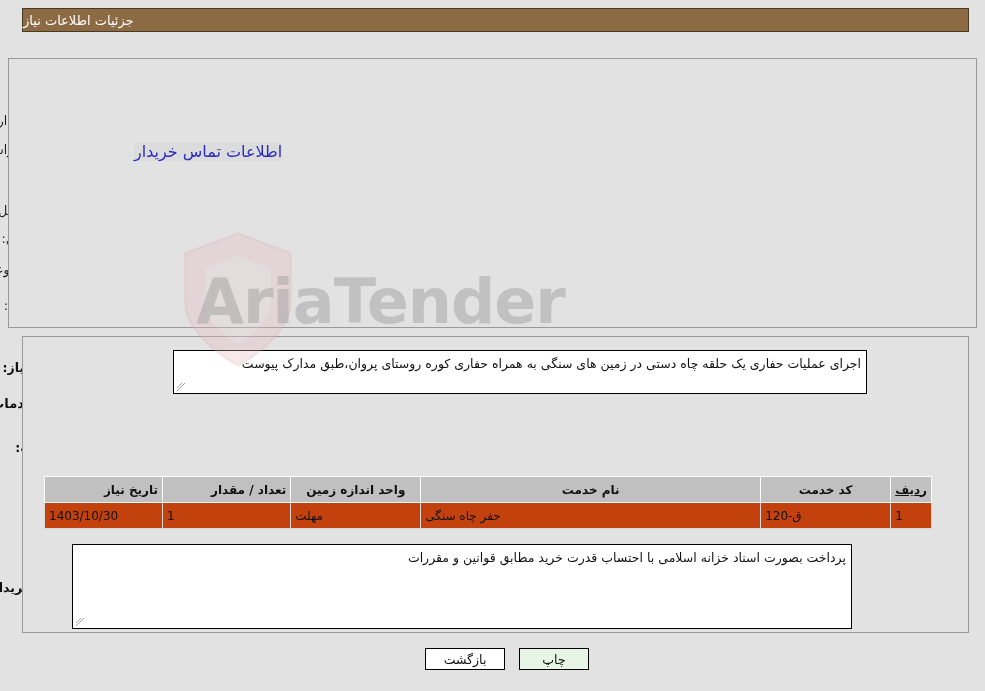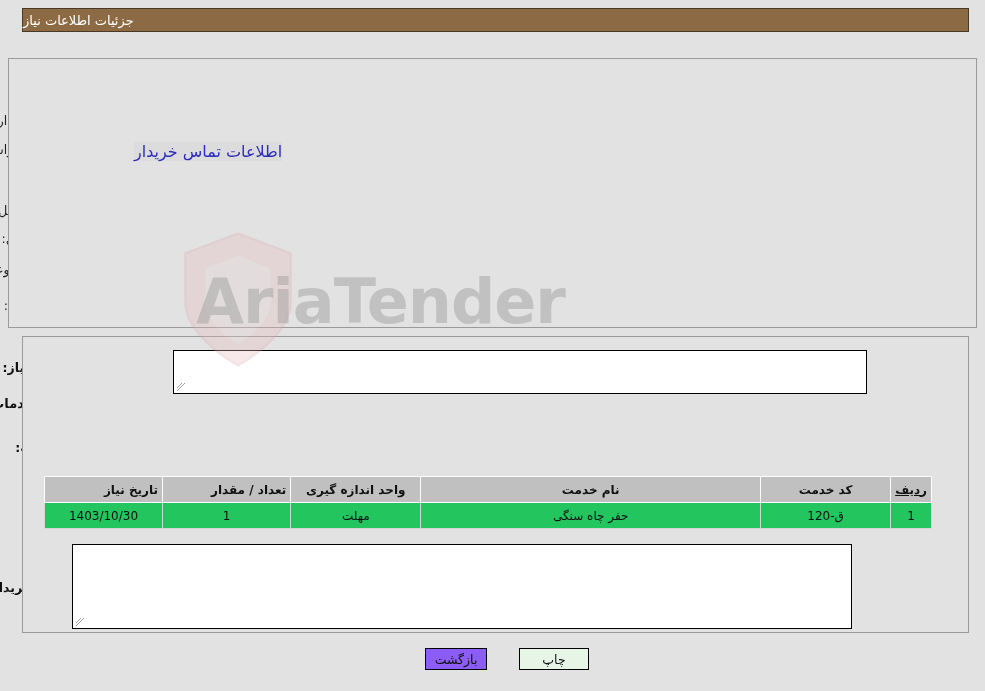--- a/index.html
+++ b/index.html
@@ -207,44 +207,44 @@
     background: #c0c0c0;
     border: 1px solid #fdfdfd;
     color: #111;
     font-weight: bold;
     height: 26px;
     padding: 0 4px;
     text-align: center;
     white-space: nowrap;
   }
   table.grid td {
-    background: #22c55e;
+    background: #c2410c;
     border: 1px solid #d6d6d6;
     color: #111;
     height: 26px;
     padding: 0 4px;
-    text-align: center;
+    text-align: left;
     white-space: nowrap;
   }
 
   
   .btn {
     position: absolute;
     height: 22px;
     border: 1px solid #000;
     font-size: 12.5px;
     display: flex;
     align-items: center;
     justify-content: center;
     cursor: pointer;
     z-index: 3;
     color: #111;
   }
   #btn-print { left: 519px; top: 648px; width: 70px; background: #e6f5e6; }
-  #btn-back  { left: 425px; top: 648px; width: 62px; background: #8b5cf6; }
+  #btn-back  { left: 425px; top: 648px; width: 80px; background: #ffffff; }
 
 </style>
 </head>
 <body>
 
 <div class="watermark">
   <svg class="wm-shield" viewBox="0 0 100 120">
     <path d="M50 3 L95 20 L95 62 C95 92 50 116 50 116 C50 116 5 92 5 62 L5 20 Z" fill="#e7b9bd" stroke="#dba5ab" stroke-width="2"></path>
     <path d="M50 22 L78 33 L78 62 C78 82 50 98 50 98 C50 98 22 82 22 62 L22 33 Z" fill="#e2e2e2" opacity=".55"></path>
   </svg>
@@ -298,54 +298,56 @@
 <div class="radio-lbl" style="left:790px; top:297px;">جزیي</div>
 <div class="radio" style="left:742px; top:297px;"></div>
 <div class="radio-lbl" style="left:686px; top:297px;">متوسط</div>
 <div class="chk on" style="left:655px; top:297px;"></div>
 <div class="inline-txt" style="left:118px; top:297px;">پرداخت تمام یا بخشی از مبلغ خرید،از محل "اسناد خزانه اسلامی" خواهد بود.</div>
 
 <div class="panel" id="panel-bottom"></div>
 
 <div class="bold-lbl" style="right:893px; top:360px;">شرح کلي نیاز:</div>
 <div class="ta" style="left:173px; top:350px; width:694px; height:44px; z-index:3;">
+  <span>اجرای عملیات حفاری یک حلقه چاه دستی در زمین های سنگی  به همراه حفاری کوره روستای پروان،طبق مدارک پیوست</span>
   <svg class="grip" viewBox="0 0 10 10">
     <path d="M1 9 L9 1 M1 6 L6 1" stroke="#777" stroke-width="1" fill="none"></path>
   </svg>
 </div>
 
 <div class="section-head" style="right:893px; top:396px;">اطلاعات خدمات مورد نیاز</div>
 
 <div class="bold-lbl" style="right:893px; top:440px;">گروه خدمت:</div>
 <div class="fld right" style="left:178px; top:436px; width:645px;">حفاری چاه</div>
 
 <table class="grid">
   <thead>
     <tr>
       <th style="width:36px;text-decoration:underline;">ردیف</th>
       <th style="width:130px;">کد خدمت</th>
       <th>نام خدمت</th>
-      <th style="width:130px;">واحد اندازه گیری</th>
+      <th style="width:130px;">واحد اندازه زمین</th>
       <th style="width:120px;padding-left:48px;">تعداد / مقدار</th>
       <th style="width:118px;text-align:right;">تاریخ نیاز</th>
     </tr>
   </thead>
   <tbody>
     <tr>
       <td>1</td>
       <td>ق-120</td>
       <td>حفر چاه سنگی</td>
       <td>مهلت</td>
       <td>1</td>
       <td>1403/10/30</td>
     </tr>
   </tbody>
 </table>
 
 <div class="bold-lbl" style="right:893px; top:580px;">توضیحات خریدار:</div>
 <div class="ta" style="left:72px; top:544px; width:780px; height:85px; z-index:3;">
+  <span>پرداخت بصورت اسناد خزانه اسلامی با احتساب قدرت خرید مطابق قوانین و مقررات</span>
   <svg class="grip" viewBox="0 0 10 10">
     <path d="M1 9 L9 1 M1 6 L6 1" stroke="#777" stroke-width="1" fill="none"></path>
   </svg>
 </div>
 
 <div class="btn" id="btn-print">چاپ</div>
 <div class="btn" id="btn-back">بازگشت</div>
 
 </body></html>

